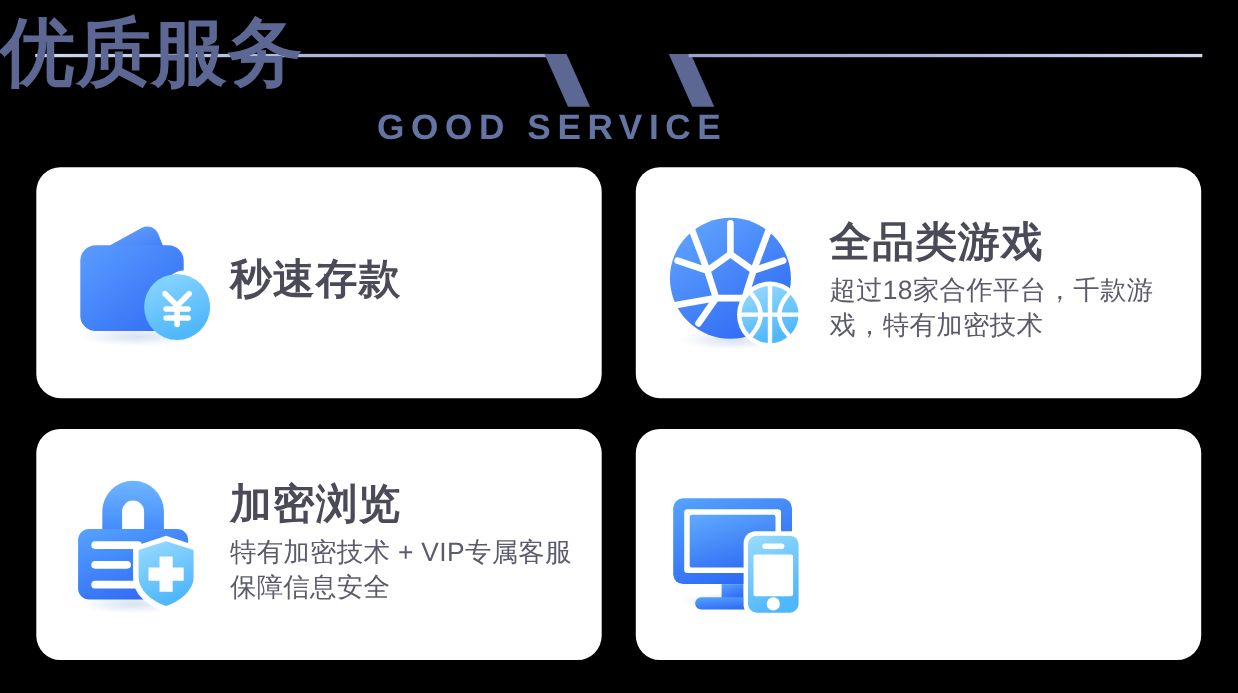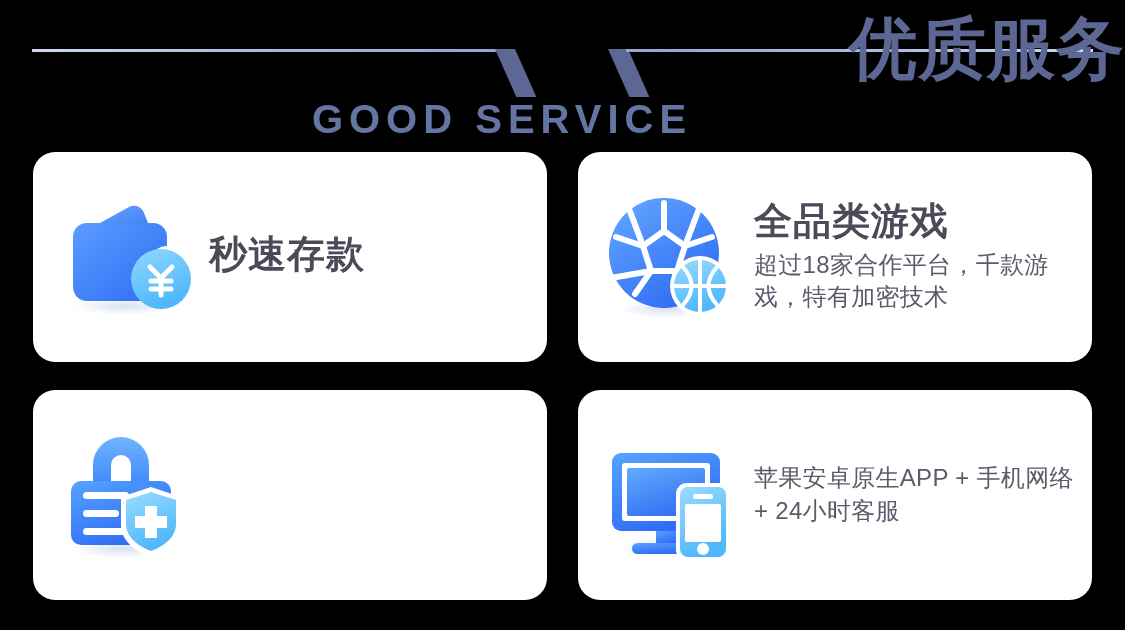--- a/index.html
+++ b/index.html
@@ -15,27 +15,27 @@
   .rule{position:absolute;top:49px;height:3px;}
   .rule-left{left:32px;width:467px;
     background:linear-gradient(90deg,#cfd8ef 0%,#aebbdd 45%,#97a6cc 100%);}
   .rule-right{left:626px;width:467px;
     background:linear-gradient(90deg,#97a6cc 0%,#aebbdd 55%,#cfd8ef 100%);}
   .slash{position:absolute;top:49px;width:20px;height:48px;background:#5c6893;}
   .slash-left{left:495px;transform:skewX(24deg);transform-origin:top left;}
   .slash-right{left:608px;transform:skewX(24deg);transform-origin:top left;}
 
   .title-cn{
-    position:absolute;left:0;top:14px;width:1125px;text-align:right;
+    position:absolute;left:0;top:14px;width:1125px;text-align:left;
     font-size:68px;font-weight:bold;color:#5c6893;line-height:1;
     letter-spacing:1px;
   }
   .title-en{
     position:absolute;left:0;top:99px;width:1004px;text-align:center;
-    font-size:40px;font-weight:bold;color:#6575a3;line-height:1;
+    font-size:32px;font-weight:bold;color:#6575a3;line-height:1;
     letter-spacing:6px;
   }
 
   
   .grid{position:absolute;left:33px;top:152px;width:1059px;height:448px;
         display:grid;grid-template-columns:514px 514px;grid-template-rows:210px 210px;
         column-gap:31px;row-gap:28px;}
   .card{background:#fff;border-radius:22px;position:relative;
         display:flex;align-items:center;box-sizing:border-box;padding:0 14px 0 22px;}
   .icon-wrap{width:148px;height:148px;flex:0 0 148px;position:relative;}
@@ -176,20 +176,24 @@
           <g fill="#ffffff">
             <rect x="28" y="71" width="46" height="7" rx="3.5"></rect>
             <rect x="28" y="89" width="36" height="7" rx="3.5"></rect>
             <rect x="28" y="107" width="46" height="7" rx="3.5"></rect>
           </g>
           <path d="M96 66 L126 76 V104 C126 120 112 130 96 136 C80 130 66 120 66 104 V76 Z" fill="#ffffff"></path>
           <path d="M96 71 L121 79 V103 C121 116 109 125 96 130 C83 125 71 116 71 103 V79 Z" fill="url(#g-shield)"></path>
           <path d="M90 85 H102 V95 H112 V107 H102 V117 H90 V107 H80 V95 H90 Z" fill="#ffffff"></path>
         </svg>
       </div>
+      <div class="txt">
+        <div class="c-title">加密浏览</div>
+        <div class="c-sub">特有加密技术 + VIP专属客服保障信息安全</div>
+      </div>
     </div>
 
     <div class="card">
       <div class="icon-wrap">
         <svg width="148" height="148" viewBox="0 0 148 148">
           <defs>
             <linearGradient id="g-mon" x1="0" y1="0" x2="0.5" y2="1">
               <stop offset="0" stop-color="#56a3ff"></stop>
                 <stop offset="1" stop-color="#2f6bf5"></stop>
             </linearGradient>
@@ -213,18 +217,17 @@
           <rect x="56" y="110" width="20" height="14" fill="url(#g-mon)"></rect>
           <rect x="32" y="122" width="68" height="11" rx="5.5" fill="url(#g-mon)"></rect>
           <rect x="76" y="62" width="54" height="78" rx="11" fill="#ffffff"></rect>
           <rect x="80" y="66" width="46" height="70" rx="8" fill="url(#g-phone)"></rect>
           <rect x="93" y="73" width="20" height="5" rx="2.5" fill="#ffffff"></rect>
           <rect x="85" y="83" width="36" height="38" rx="2" fill="#ffffff"></rect>
           <circle cx="103" cy="128" r="6" fill="#ffffff"></circle>
         </svg>
       </div>
       <div class="txt">
-        <div class="c-sub">苹果安卓原生APP + 手机网络 + 24小时客服</div>
       </div>
     </div>
 
   </div>
 </div>
 
 </body></html>

